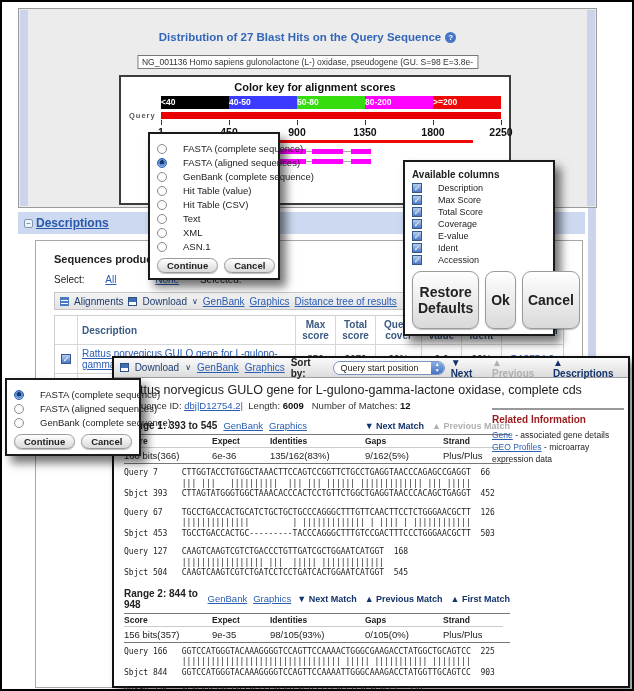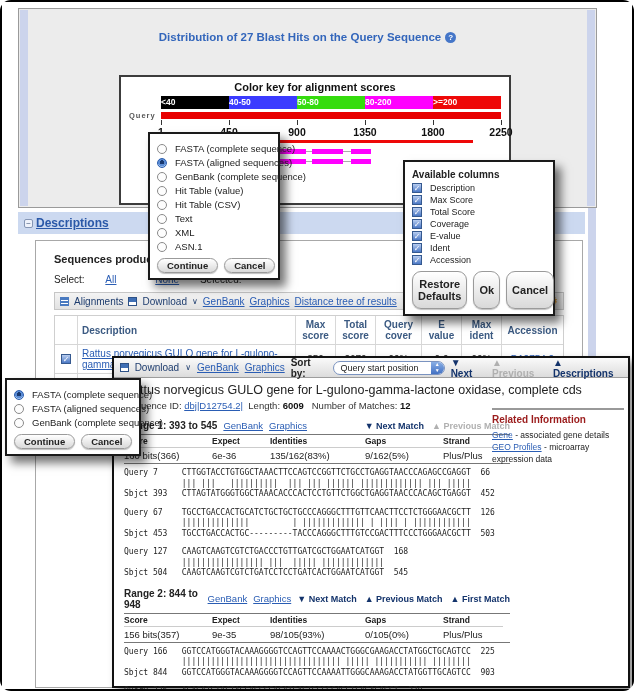--- a/index.html
+++ b/index.html
@@ -1,18 +1,18 @@
 <!DOCTYPE html>
 <html><head>
 <meta charset="utf-8">
 <style>
   html,body{margin:0;padding:0;background:#fff;}
   *{box-sizing:border-box;}
   body{font-family:"Liberation Sans",sans-serif;color:#222;}
-  .page{position:relative;width:634px;height:691px;background:#fff;overflow:hidden;border-radius:11px;}
+  .page{position:relative;width:634px;height:691px;background:#fff;overflow:hidden;}
   .frame{position:absolute;inset:0;border:2px solid #000;z-index:60;pointer-events:none;}
 
   
   .top-box{position:absolute;left:18px;top:8px;width:579px;height:200px;background:#ececec;border:1px solid #9a9a9a;z-index:1;}
   .strip{position:absolute;background:#ccd4ec;z-index:0;}
   .strip.in-left{left:1px;top:1px;width:8px;height:196px;}
   .strip.in-right{right:1px;top:1px;width:8px;height:196px;}
   .strip.page-right{left:588px;top:208px;width:8px;height:160px;z-index:0;}
   .dist-title{position:absolute;left:0;right:0;top:22px;text-align:center;font-size:11.5px;font-weight:bold;color:#3366bb;}
   .help-icon{display:inline-block;width:11px;height:11px;border-radius:50%;background:#4576c8;color:#fff;font-size:8px;line-height:11px;text-align:center;font-weight:bold;margin-left:4px;vertical-align:middle;}
@@ -53,30 +53,30 @@
   .drow.header{border-top:none;background:#fff;color:#3b5a82;font-weight:bold;}
   .dcell{padding:3px 2px;text-align:center;border-left:1px solid #d8d8d8;display:flex;align-items:center;justify-content:center;}
   .dcell.first{border-left:none;width:22px;}
   .dcell.desc{flex:1;justify-content:flex-start;text-align:left;padding-left:4px;}
   .dcell.n1{width:40px;}.dcell.n2{width:40px;}.dcell.n3{width:46px;}.dcell.n4{width:40px;}.dcell.n5{width:40px;}.dcell.n6{width:62px;}
   .drow a{color:#2a5db4;text-decoration:underline;}
   .checkbox{display:inline-block;width:10px;height:10px;border:1px solid #35598f;background:linear-gradient(#b8cdf0,#4a77c4);color:#fff;font-size:8px;line-height:10px;text-align:center;}
 
   
   .popup{position:absolute;background:#fff;border:2px solid #1a1a1a;box-shadow:6px 7px 9px rgba(0,0,0,0.55);z-index:20;padding:6px 6px 5px 7px;}
-  .popup .opt{display:flex;align-items:center;gap:8px;font-size:9.5px;white-space:nowrap;margin:3px 0;}
+  .popup .opt{display:flex;align-items:center;gap:16px;font-size:9.5px;white-space:nowrap;margin:3px 0;}
   .radio{display:inline-block;width:10px;height:10px;border-radius:50%;border:1px solid #8a8a8a;background:#fdfdfd;flex:0 0 auto;}
   .radio.sel{border:1px solid #2a5cad;background:radial-gradient(circle at 50% 42%,#17386f 0 2px,#5b8dd6 2px 4px,#9cc0ee 4px);}
   .btn-row{display:flex;gap:6px;margin-top:6px;}
   .aqua-btn{border:1px solid #9a9a9a;border-radius:9px;background:linear-gradient(#ffffff,#d9d9d9);font-family:"Liberation Sans",sans-serif;font-size:9.5px;font-weight:bold;color:#222;padding:1px 9px;box-shadow:0 1px 1px rgba(0,0,0,.25);}
   #download-dialog-top{left:148px;top:132px;width:132px;}
   #columns-dialog{left:403px;top:160px;width:152px;}
   #columns-dialog .cd-title{font-size:10px;font-weight:bold;margin:1px 0 3px 0;}
   #columns-dialog .opt{font-size:9px;margin:2px 0;}
-  #columns-dialog .aqua-btn{font-size:11px;padding:6px 5px;}
+  #columns-dialog .aqua-btn{font-size:14px;padding:12px 5px;}
   #download-dialog-bottom{left:5px;top:378px;width:136px;z-index:40;}
 
   
   .align-panel{position:absolute;left:112px;top:356px;width:518px;height:332px;background:#fff;border:2px solid #111;box-shadow:5px 5px 8px rgba(0,0,0,0.45);z-index:30;}
   .ap-toolbar{height:20px;background:linear-gradient(#fafafa,#dcdcdc);border-bottom:1px solid #9d9d9d;display:flex;align-items:center;gap:6px;font-size:10px;padding:0 6px;}
   .ap-toolbar a{color:#2a5db4;text-decoration:underline;}
   .sort-label{font-weight:bold;color:#222;}
   .select-box{display:flex;align-items:center;width:118px;height:14px;border:1px solid #7a93c0;border-radius:8px;background:#fff;overflow:hidden;}
   .select-box .val{flex:1;font-size:9px;padding-left:7px;white-space:nowrap;}
   .stepper{width:13px;height:14px;background:linear-gradient(#8fb4e8,#3d6cc0);color:#fff;font-size:5px;line-height:6px;text-align:center;}
@@ -107,20 +107,21 @@
 <body>
 
 <div class="page">
 
   <section class="top-box">
     <div class="strip in-left"></div>
     <div class="strip in-right"></div>
     <div class="dist-title">
       <span>Distribution of 27 Blast Hits on the Query Sequence</span><span class="help-icon">?</span>
     </div>
+    <div class="tooltip">NG_001136 Homo sapiens gulonolactone (L-) oxidase, pseudogene (GU. S=98 E=3.8e-</div>
     <div class="graphic-box">
       <div class="ck-title">Color key for alignment scores</div>
       <div class="ck-bar" id="color-key">
           <div class="ck-seg" style="background: rgb(0, 0, 0);">&lt;40</div>
           <div class="ck-seg" style="background: rgb(59, 59, 255);">40-50</div>
           <div class="ck-seg" style="background: rgb(53, 220, 14);">50-80</div>
           <div class="ck-seg" style="background: rgb(255, 0, 255);">80-200</div>
           <div class="ck-seg" style="background: rgb(238, 8, 8);">&gt;=200</div>
         </div>
       <div class="query-row">

